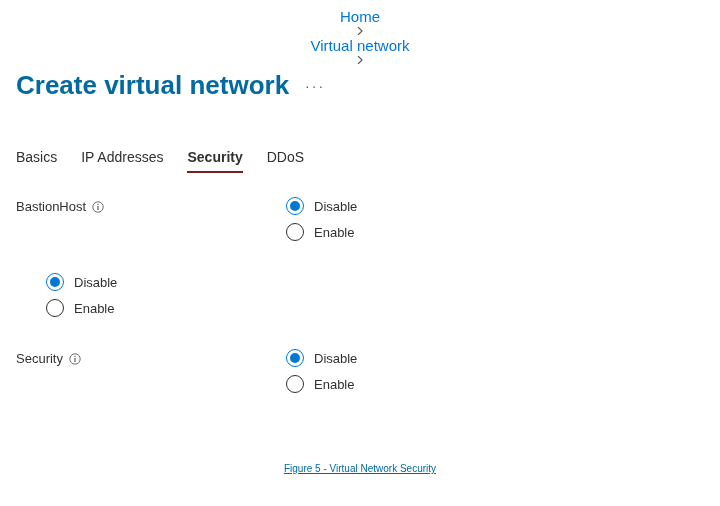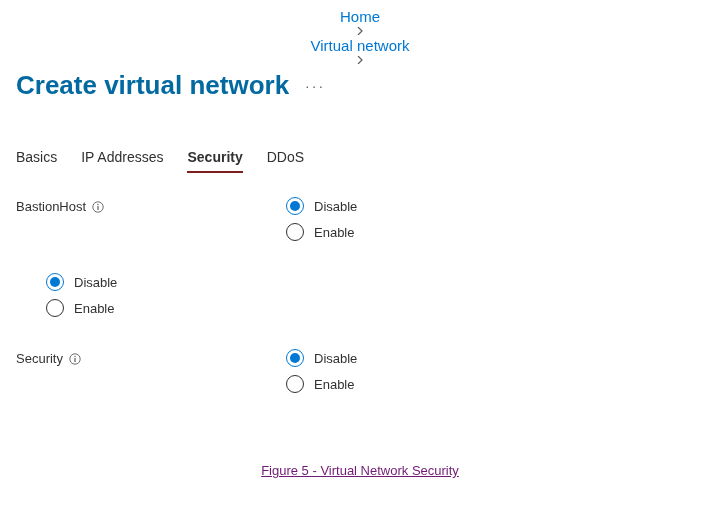--- a/index.html
+++ b/index.html
@@ -113,23 +113,23 @@
       background: #0078d4;
       border-radius: 50%;
     }
     .radio-label {
       font-size: 13px;
       color: #323130;
     }
     .caption {
       text-align: center;
       margin-top: 70px;
-      font-size: 13px;
+      font-size: 10px;
       text-decoration: underline;
-      color: #701a75;
+      color: #0369a1;
     }
   </style>
 </head>
 <body>
 
 <nav class="breadcrumb">
   <a>Home</a>
   <span class="chevron">
     <svg width="8" height="8" viewBox="0 0 8 8">
         <path d="M2 0 L6 4 L2 8" fill="none" stroke="#605e5c" stroke-width="1.2"></path>

